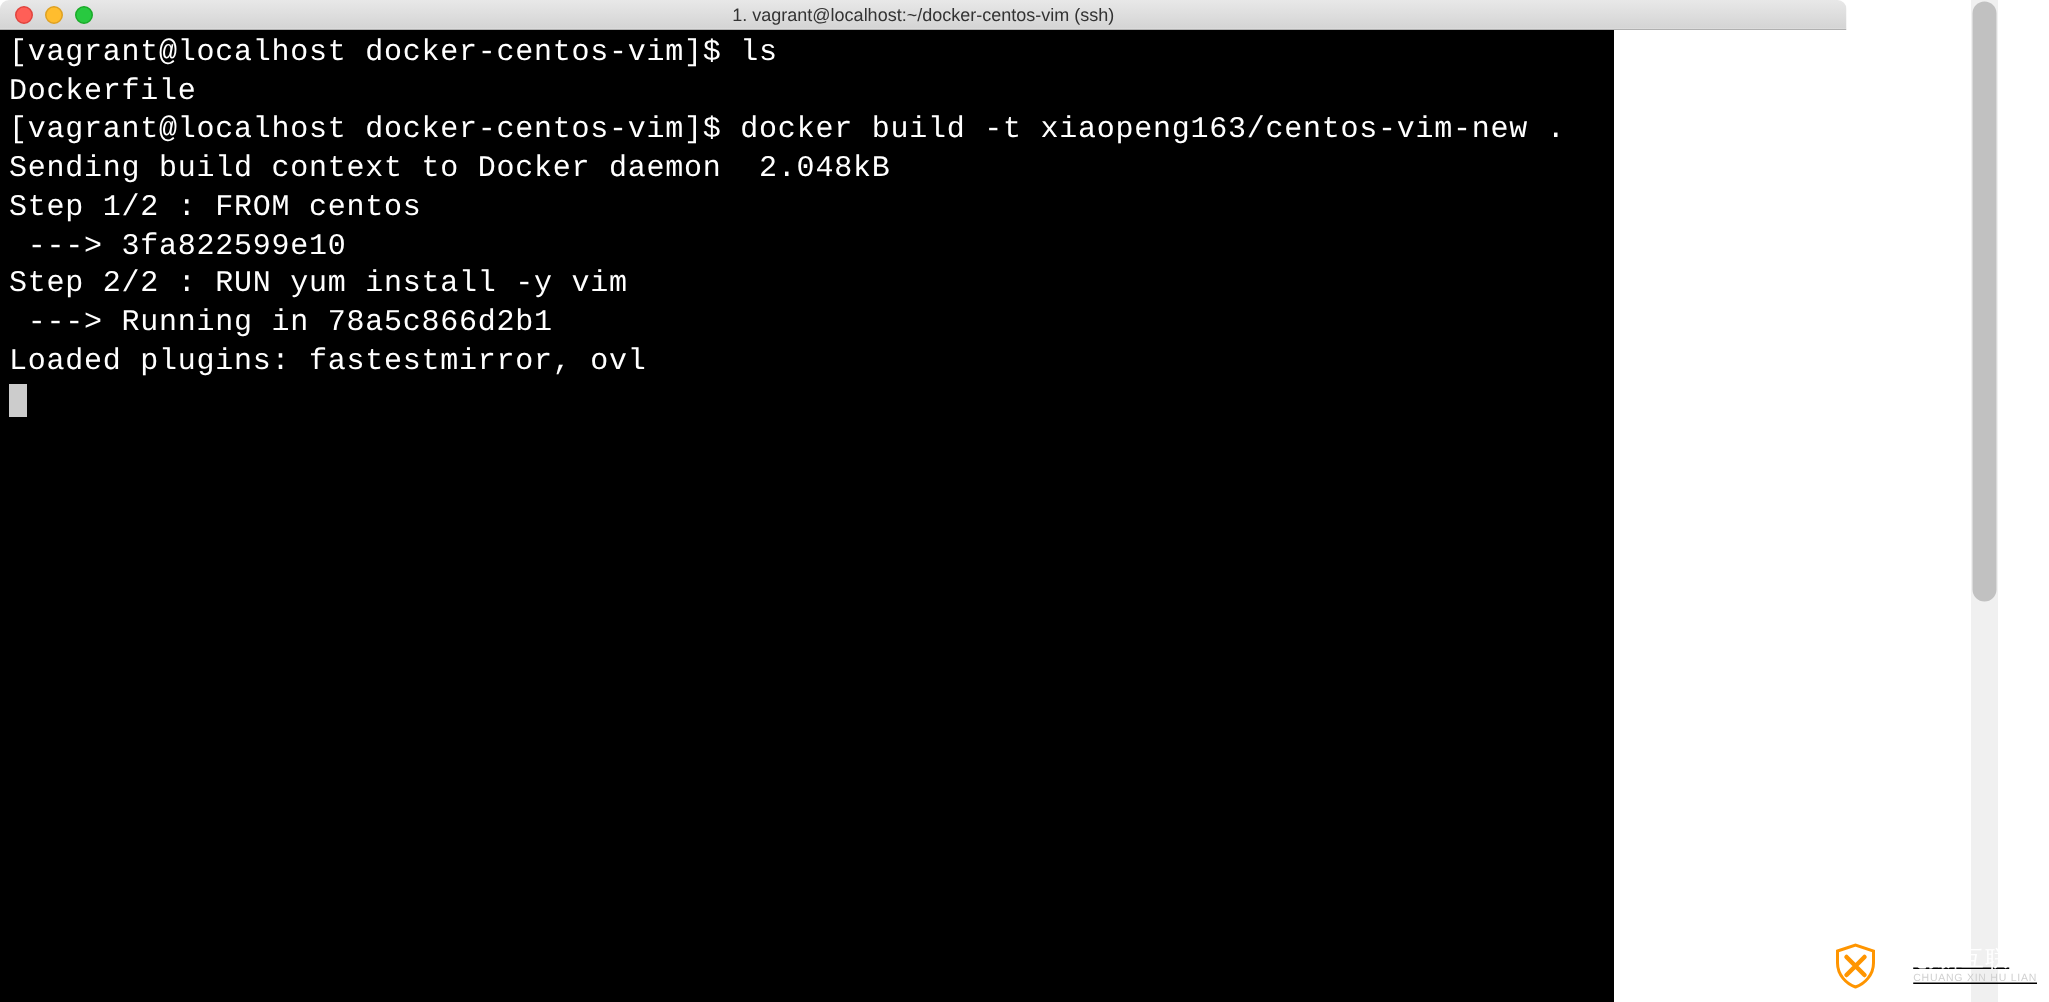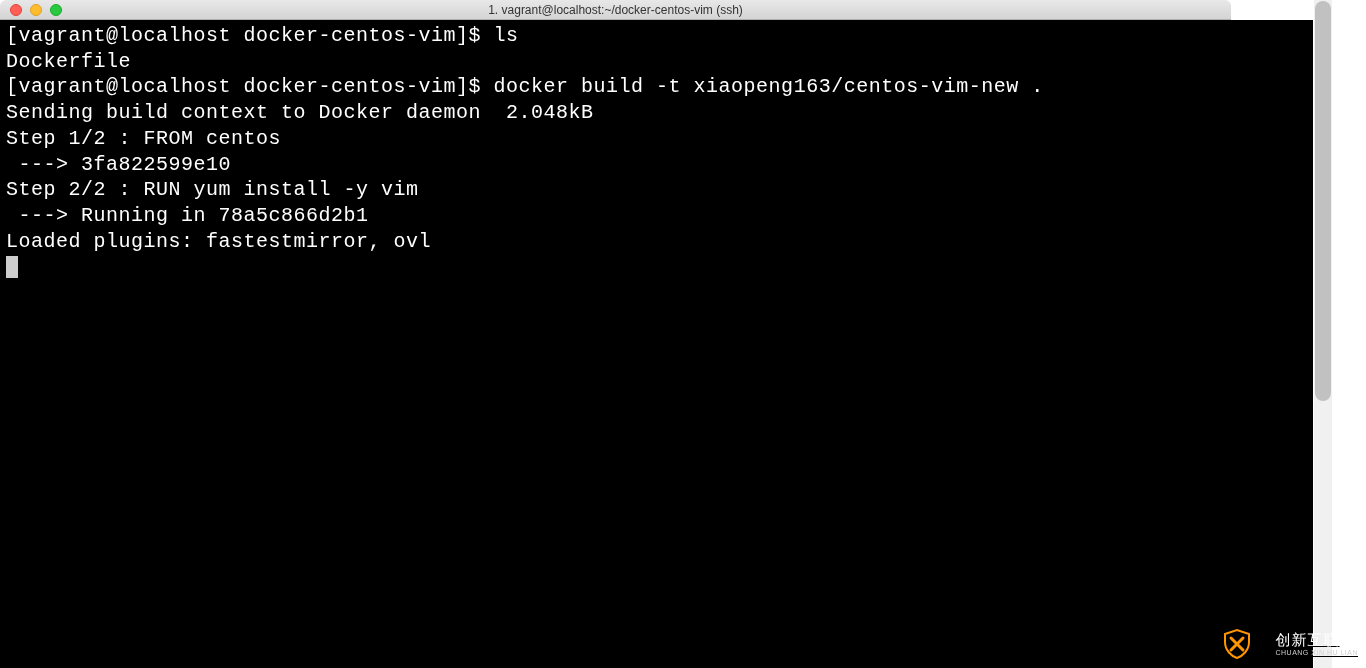--- a/index.html
+++ b/index.html
@@ -42,21 +42,21 @@
     .tl-green { background: #28c940; border: 0.5px solid #1aab29; }
     .title-text {
       position: absolute;
       left: 50%;
       transform: translateX(-50%);
       font-family: -apple-system, "Helvetica Neue", sans-serif;
       font-size: 12px;
       color: #333;
     }
     .terminal {
-      width: 1313px;
+      width: 1076px;
       height: 648px;
       background: #000000;
       padding: 3px 6px;
       font-size: 20px;
       line-height: 25.7px;
       color: #ffffff;
       letter-spacing: 0.5px;
       white-space: pre;
       overflow: hidden;
     }

